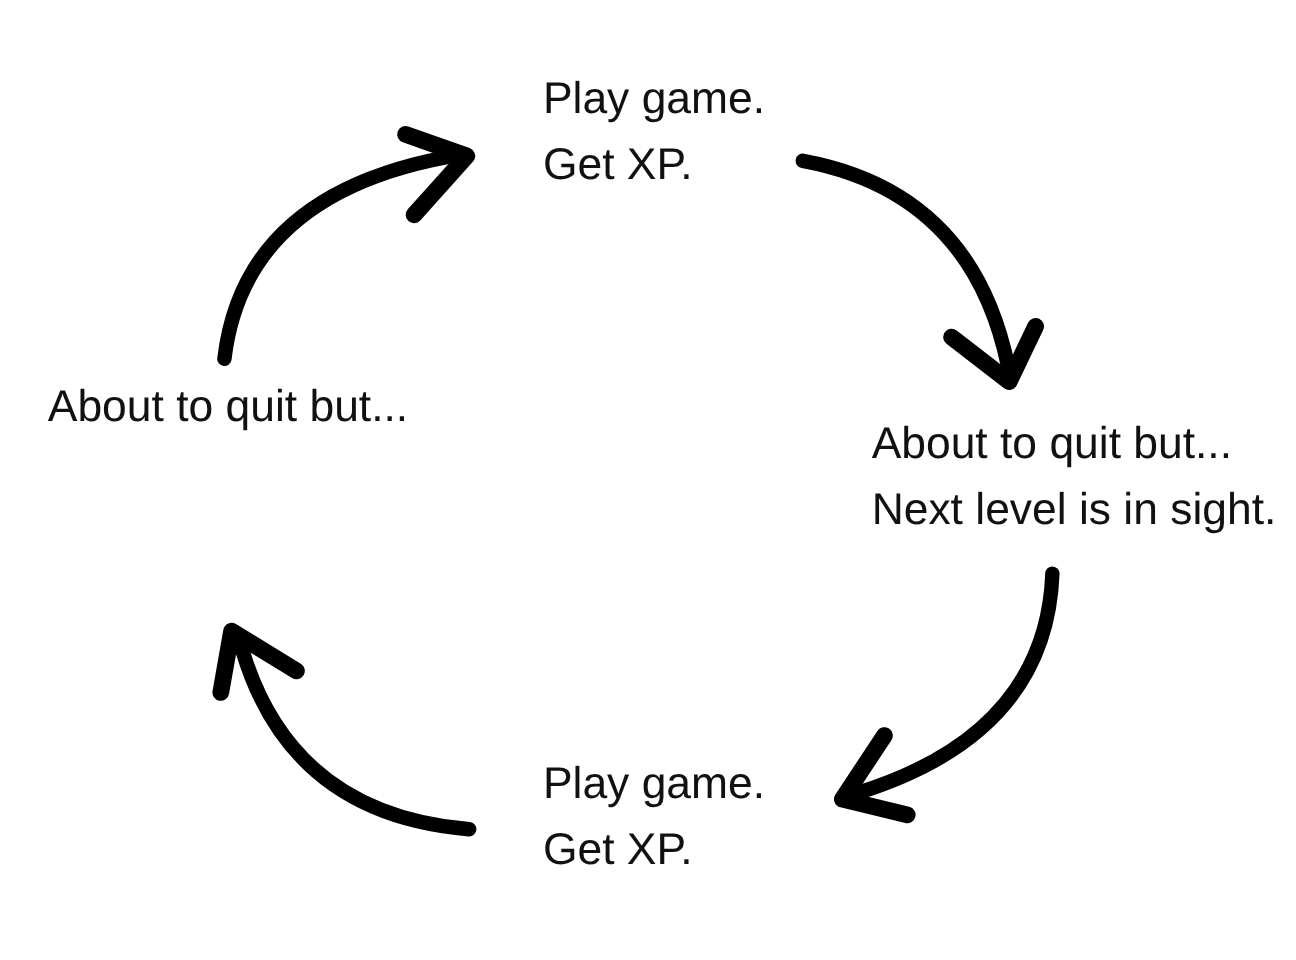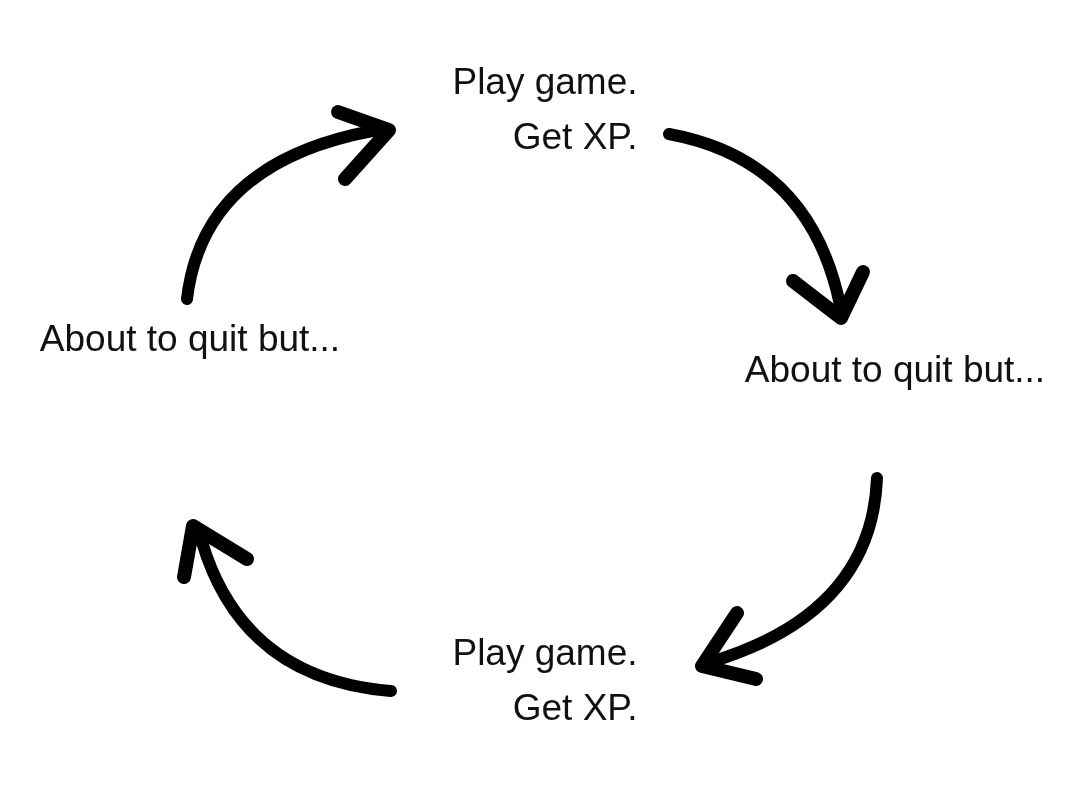--- a/index.html
+++ b/index.html
@@ -27,21 +27,21 @@
     fill: none;
     stroke: #000000;
     stroke-linecap: round;
     stroke-linejoin: round;
   }
   svg.arrows path.curve { stroke-width: 12; }
   svg.arrows path.head  { stroke-width: 14; }
   .node {
     position: absolute;
     transform: translateX(-50%);
-    text-align: right;
+    text-align: left;
     font-size: 37px;
     line-height: 55px;
     color: #111111;
     white-space: nowrap;
   }
   .node-top    { left: 545px; top: 54px;  }
   .node-right  { left: 895px; top: 342px; }
   .node-bottom { left: 545px; top: 625px; }
   .node-left   { left: 190px; top: 311px; }
 </style>
@@ -73,20 +73,21 @@
     </g>
   </svg>
 
   <div class="node node-top">
     <div>Play game.</div>
     <div>Get XP.</div>
   </div>
 
   <div class="node node-right">
     <div>About to quit but...</div>
+    <div>Next level is in sight.</div>
   </div>
 
   <div class="node node-bottom">
     <div>Play game.</div>
     <div>Get XP.</div>
   </div>
 
   <div class="node node-left">
     <div>About to quit but...</div>
   </div>

